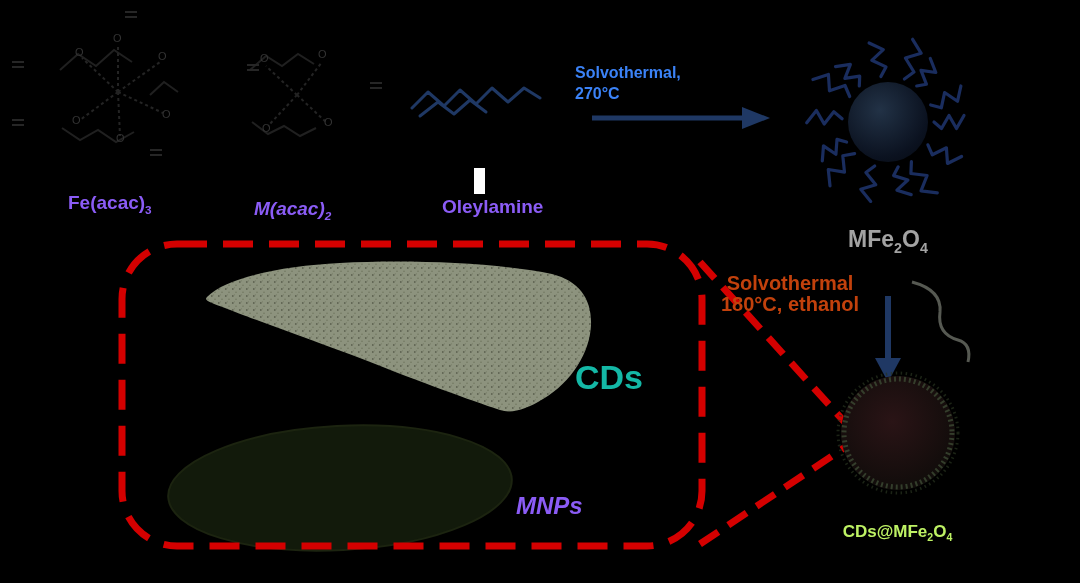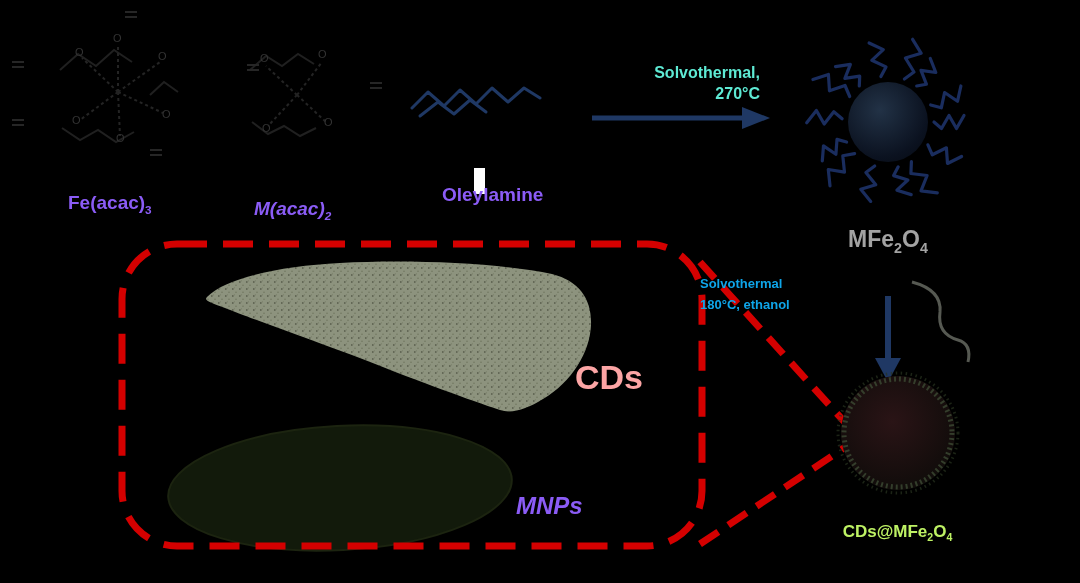--- a/index.html
+++ b/index.html
@@ -2,25 +2,25 @@
 <html><head>
 <meta charset="utf-8">
 <style>
   html,body{margin:0;padding:0;background:#000;}
   .canvas{position:relative;width:1080px;height:583px;background:#000;overflow:hidden;
           font-family:"Liberation Sans",sans-serif;}
   .layer{position:absolute;left:0;top:0;width:1080px;height:583px;}
   .lbl{position:absolute;font-weight:bold;white-space:nowrap;}
   .lbl sub{font-size:0.62em;}
   .reagent{font-size:19px;color:#8b5cf6;}
-  .navy-text{color:#5eead4;font-size:16px;text-align:right;line-height:21px;}
-  .orange-text{color:#0ea5e9;font-size:13px;line-height:21px;}
+  .navy-text{color:#3b82f6;font-size:16px;text-align:left;line-height:21px;}
+  .orange-text{color:#c2410c;font-size:20px;text-align:center;line-height:21px;}
   .product{font-size:23px;color:#a3a3a3;text-align:center;}
   .product-blue{font-size:17px;color:#bef264;text-align:center;}
-  .blob-label{color:#fca5a5;}
+  .blob-label{color:#14b8a6;}
   .white-bar{position:absolute;background:#ffffff;}
 </style>
 </head>
 <body>
 
 <div class="canvas">
 
   <svg class="layer" viewBox="0 0 1080 583">
     <defs>
       <radialGradient id="npGrad" cx="0.4" cy="0.35" r="0.85">
@@ -153,21 +153,21 @@
   </svg>
 
   <div class="white-bar" style="left:474px;top:168px;width:11px;height:26px;"></div>
 
   <div class="lbl reagent" style="left:68px;top:192px;">
     <span>Fe(acac)</span><sub>3</sub>
   </div>
   <div class="lbl reagent" style="left:254px;top:198px;font-style:italic;">
     <span>M(acac)</span><sub>2</sub>
   </div>
-  <div class="lbl reagent" style="left:442px;top:184px;">
+  <div class="lbl reagent" style="left:442px;top:196px;">
     <span>Oleylamine</span>
   </div>
 
   <div class="lbl navy-text" style="left:575px;top:62px;width:185px;">
     <div>Solvothermal,</div>
     <div>270°C</div>
   </div>
 
   <div class="lbl product" style="left:828px;top:226px;width:120px;">
     <span>MFe</span><sub>2</sub><span>O</span><sub>4</sub>

